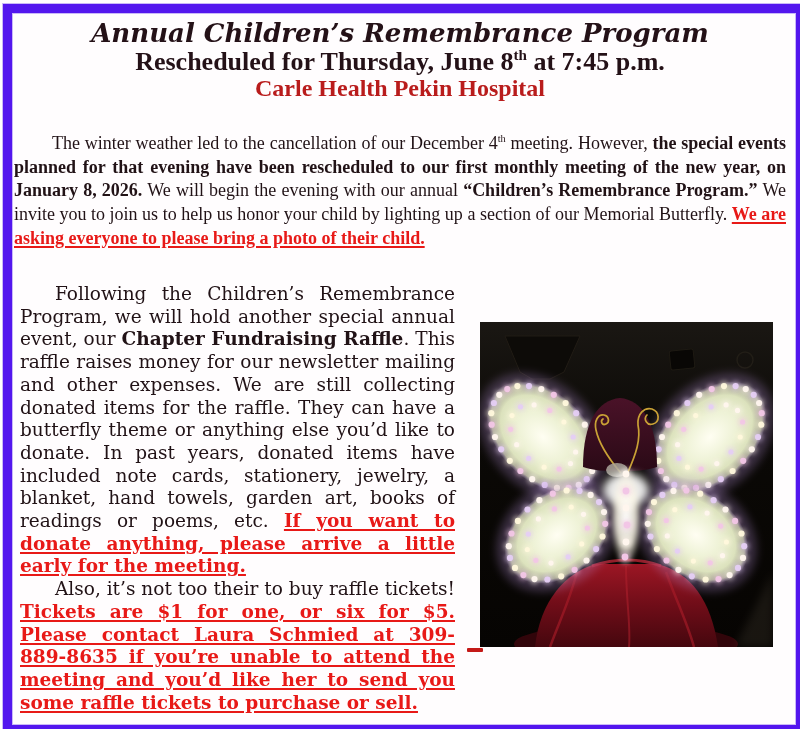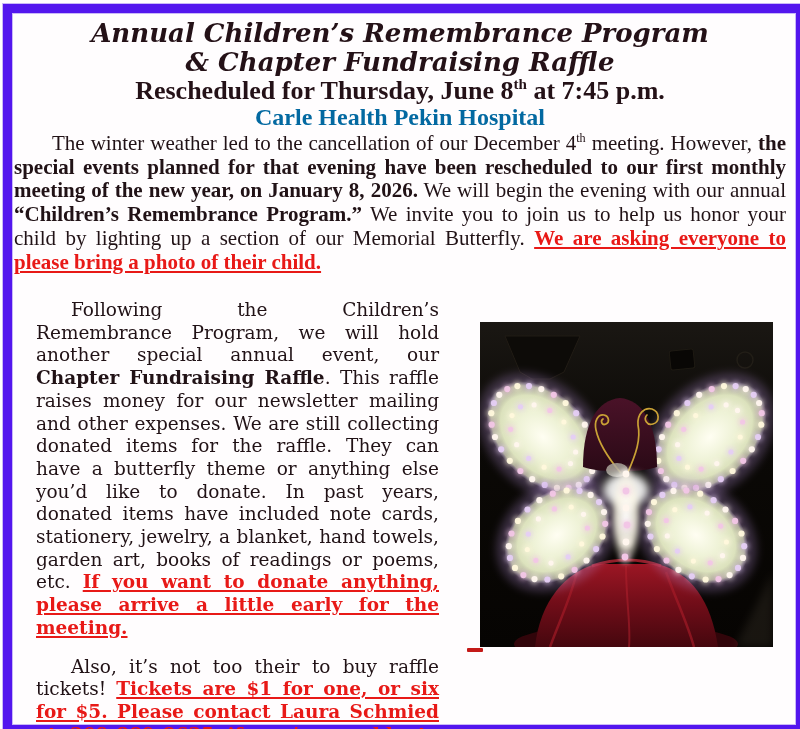--- a/index.html
+++ b/index.html
@@ -15,34 +15,34 @@
     box-shadow: 0 0 0 1px #c9b8f8, inset 0 0 0 1px #c9b8f8;
     pointer-events:none;
   }
   .header { position:absolute; top:19px; left:14px; width:772px; text-align:center; }
   .title-line {
     font-family:"DejaVu Serif", serif;
     font-style:italic; font-weight:bold;
     font-size:26px; line-height:29px; color:#241117;
   }
   .when { font-weight:bold; font-size:26px; line-height:28px; color:#241117; }
-  .where { font-weight:bold; font-size:24px; line-height:25px; color:#0369a1; }
+  .where { font-weight:bold; font-size:24px; line-height:25px; color:#b91c1c; }
   sup { font-size:0.58em; vertical-align:super; line-height:0; }
 
   .intro {
     position:absolute; top:132px; left:14px; width:772px;
-    font-size:21px; line-height:23.7px; text-align:justify;
+    font-size:18px; line-height:23.7px; text-align:justify;
     text-indent:38px; margin:0; color:#211216;
   }
   .leftcol {
     position:absolute; top:283px; left:20px; width:435px;
     font-family:"DejaVu Serif", serif;
     font-size:18.5px; line-height:22.7px; text-align:justify; color:#211216;
   }
-  .leftcol p { margin:16px; text-indent:35px; }
+  .leftcol p { margin:0; text-indent:35px; }
 
   .run-bold { font-weight:bold; }
   .run-redbold {
     font-weight:bold; color:#e81917;
     text-decoration:underline; text-decoration-thickness:2px; text-underline-offset:2px;
   }
 
   .photo {
     position:absolute; left:480px; top:322px; width:293px; height:325px;
     margin:0; background:#0a0806;
@@ -55,21 +55,20 @@
   }
 </style>
 </head>
 <body>
 
 <div class="page">
   <div class="frame"></div>
 
   <div class="header">
     <div class="title-line">Annual Children’s Remembrance Program</div>
-    <div class="title-line">&amp; Chapter Fundraising Raffle</div>
     <div class="when"><span>Rescheduled for Thursday, June 8</span><sup>th</sup><span> at 7:45 p.m.</span></div>
     <div class="where">Carle Health Pekin Hospital</div>
   </div>
 
   <p class="intro"><span>The winter weather led to the cancellation of our December 4</span><sup>th</sup><span> meeting. However, </span><span class="run-bold">the special events planned for that evening have been rescheduled to our first monthly meeting of the new year, on January 8, 2026.</span><span> We will begin the evening with our annual </span><span class="run-bold">“Children’s Remembrance Program.”</span><span> We invite you to join us to help us honor your child by lighting up a section of our Memorial Butterfly. </span><span class="run-redbold">We are asking everyone to please bring a photo of their child.</span></p>
 
   <div class="leftcol">
     <p><span>Following the Children’s Remembrance Program, we will hold another special annual event, our </span><span class="run-bold">Chapter Fundraising Raffle</span><span>. This raffle raises money for our newsletter mailing and other expenses. We are still collecting donated items for the raffle. They can have a butterfly theme or anything else you’d like to donate. In past years, donated items have included note cards, stationery, jewelry, a blanket, hand towels, garden art, books of readings or poems, etc. </span><span class="run-redbold">If you want to donate anything, please arrive a little early for the meeting.</span></p>
     <p><span>Also, it’s not too their to buy raffle tickets! </span><span class="run-redbold">Tickets are $1 for one, or six for $5. Please contact Laura Schmied at 309-889-8635 if you’re unable to attend the meeting and you’d like her to send you some raffle tickets to purchase or sell.</span></p>
   </div>

